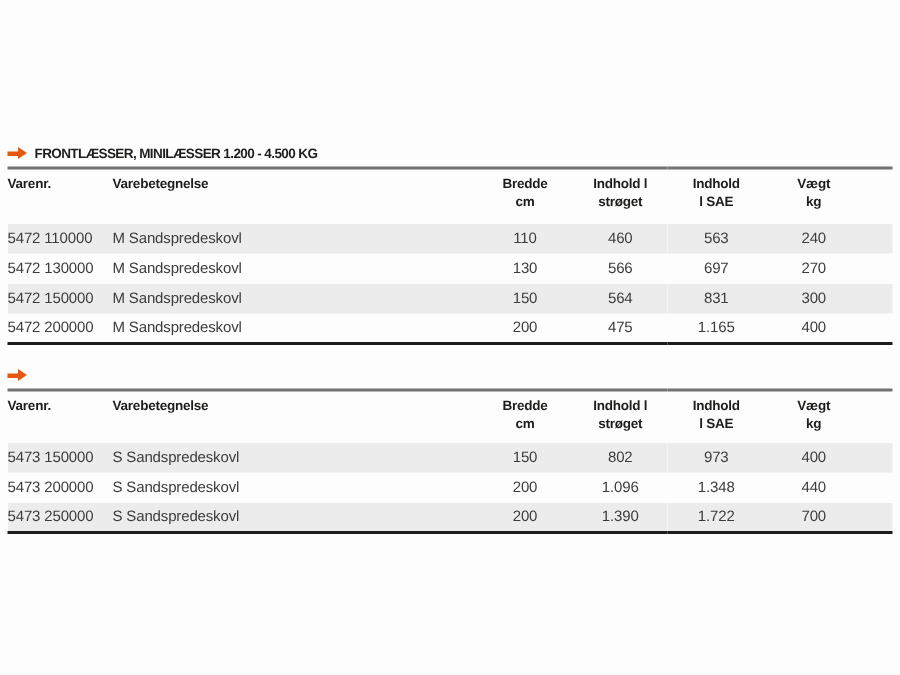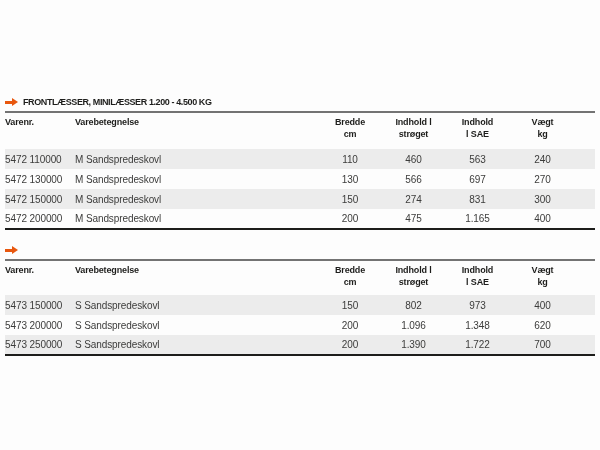--- a/index.html
+++ b/index.html
@@ -136,21 +136,21 @@
               <td class="num">130</td>
               <td class="num">566</td>
               <td class="num">697</td>
               <td class="num last">270</td>
             </tr>
 
             <tr>
               <td>5472 150000</td>
               <td class="c-name">M Sandspredeskovl</td>
               <td class="num">150</td>
-              <td class="num">274</td>
+              <td class="num">564</td>
               <td class="num">831</td>
               <td class="num last">300</td>
             </tr>
 
             <tr>
               <td>5472 200000</td>
               <td class="c-name">M Sandspredeskovl</td>
               <td class="num">200</td>
               <td class="num">475</td>
               <td class="num">1.165</td>
@@ -209,21 +209,21 @@
               <td class="num">973</td>
               <td class="num last">400</td>
             </tr>
 
             <tr>
               <td>5473 200000</td>
               <td class="c-name">S Sandspredeskovl</td>
               <td class="num">200</td>
               <td class="num">1.096</td>
               <td class="num">1.348</td>
-              <td class="num last">620</td>
+              <td class="num last">440</td>
             </tr>
 
             <tr>
               <td>5473 250000</td>
               <td class="c-name">S Sandspredeskovl</td>
               <td class="num">200</td>
               <td class="num">1.390</td>
               <td class="num">1.722</td>
               <td class="num last">700</td>
             </tr>

